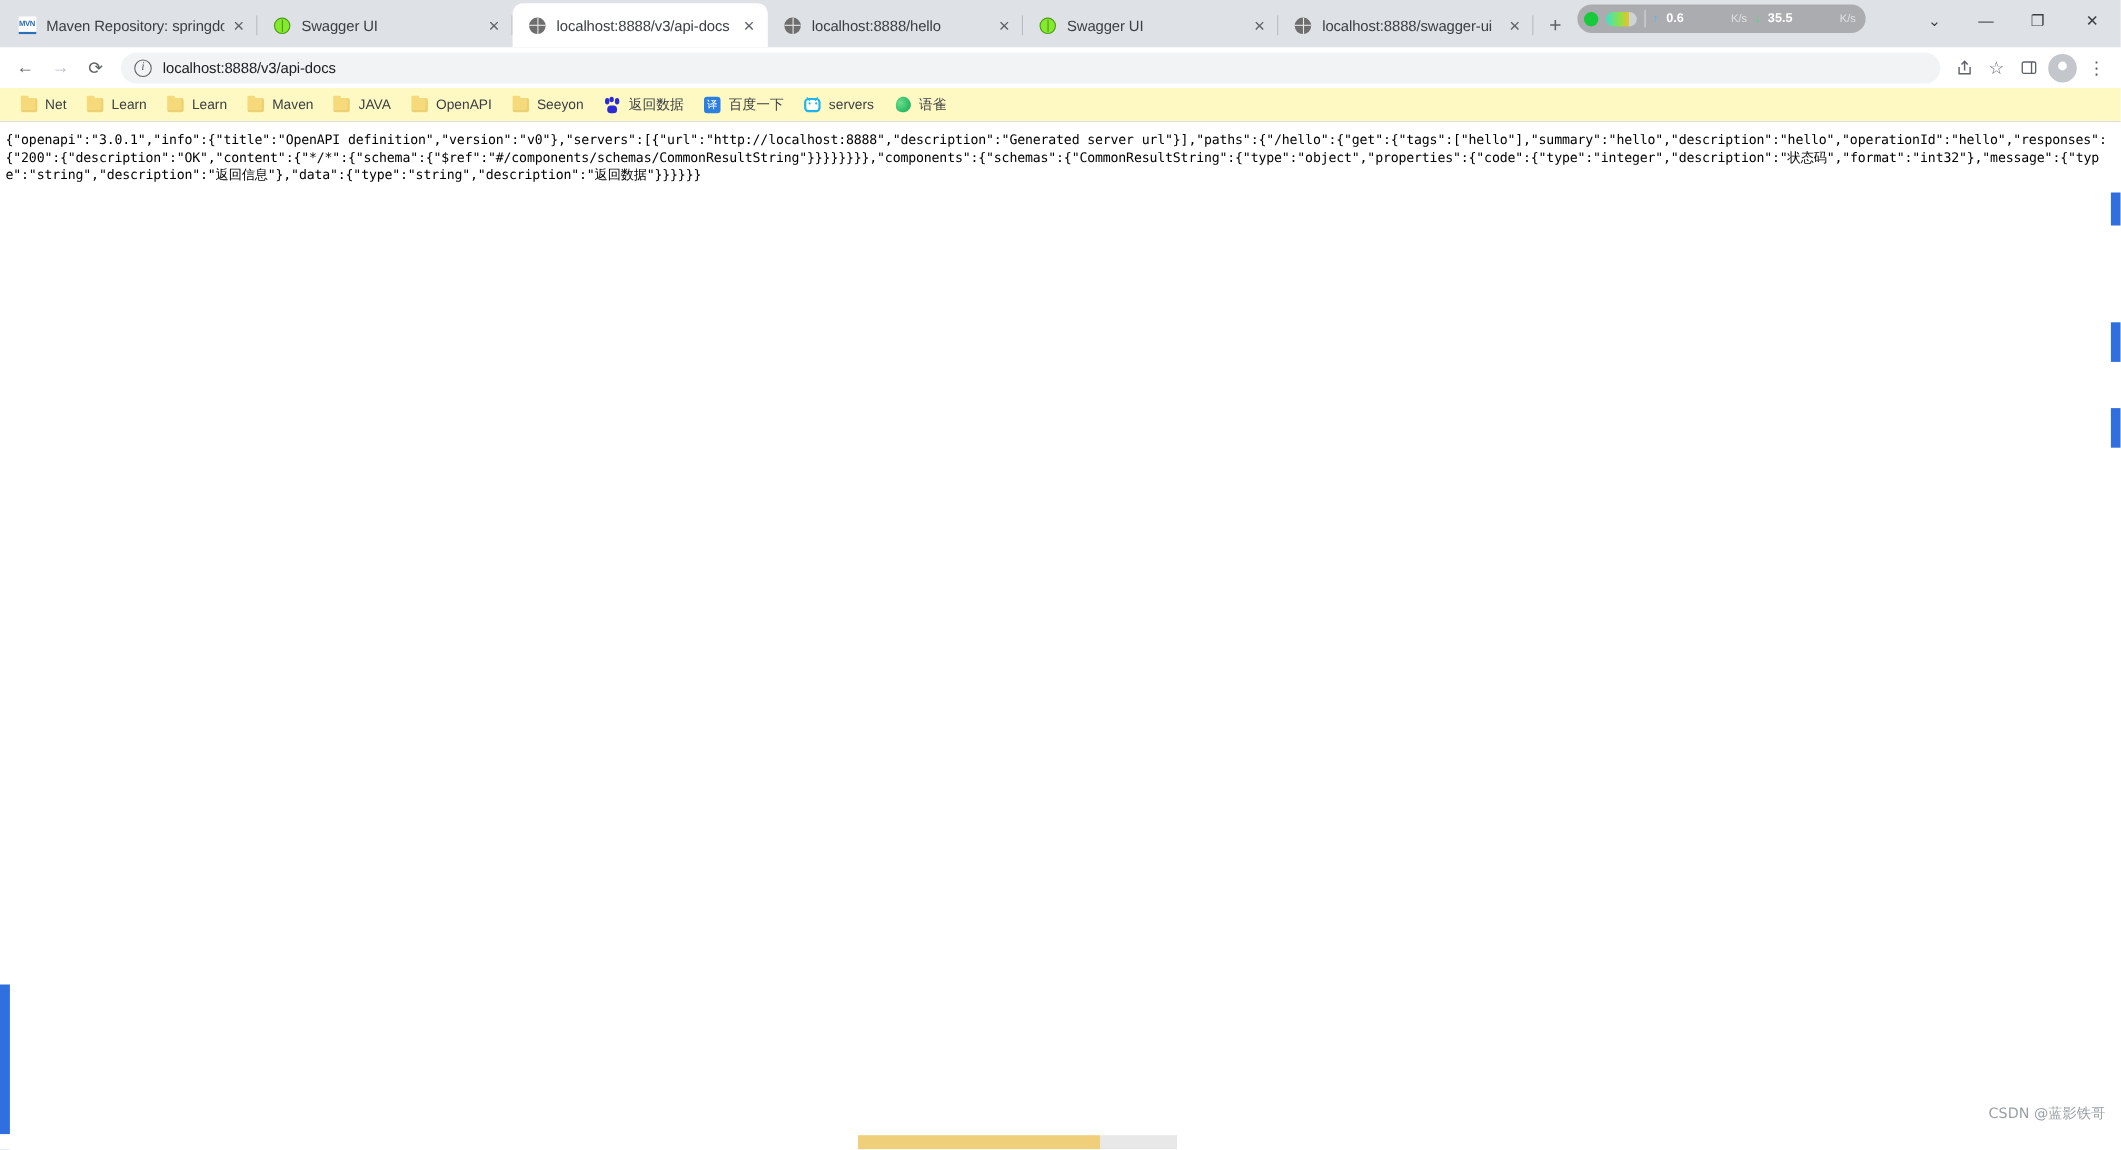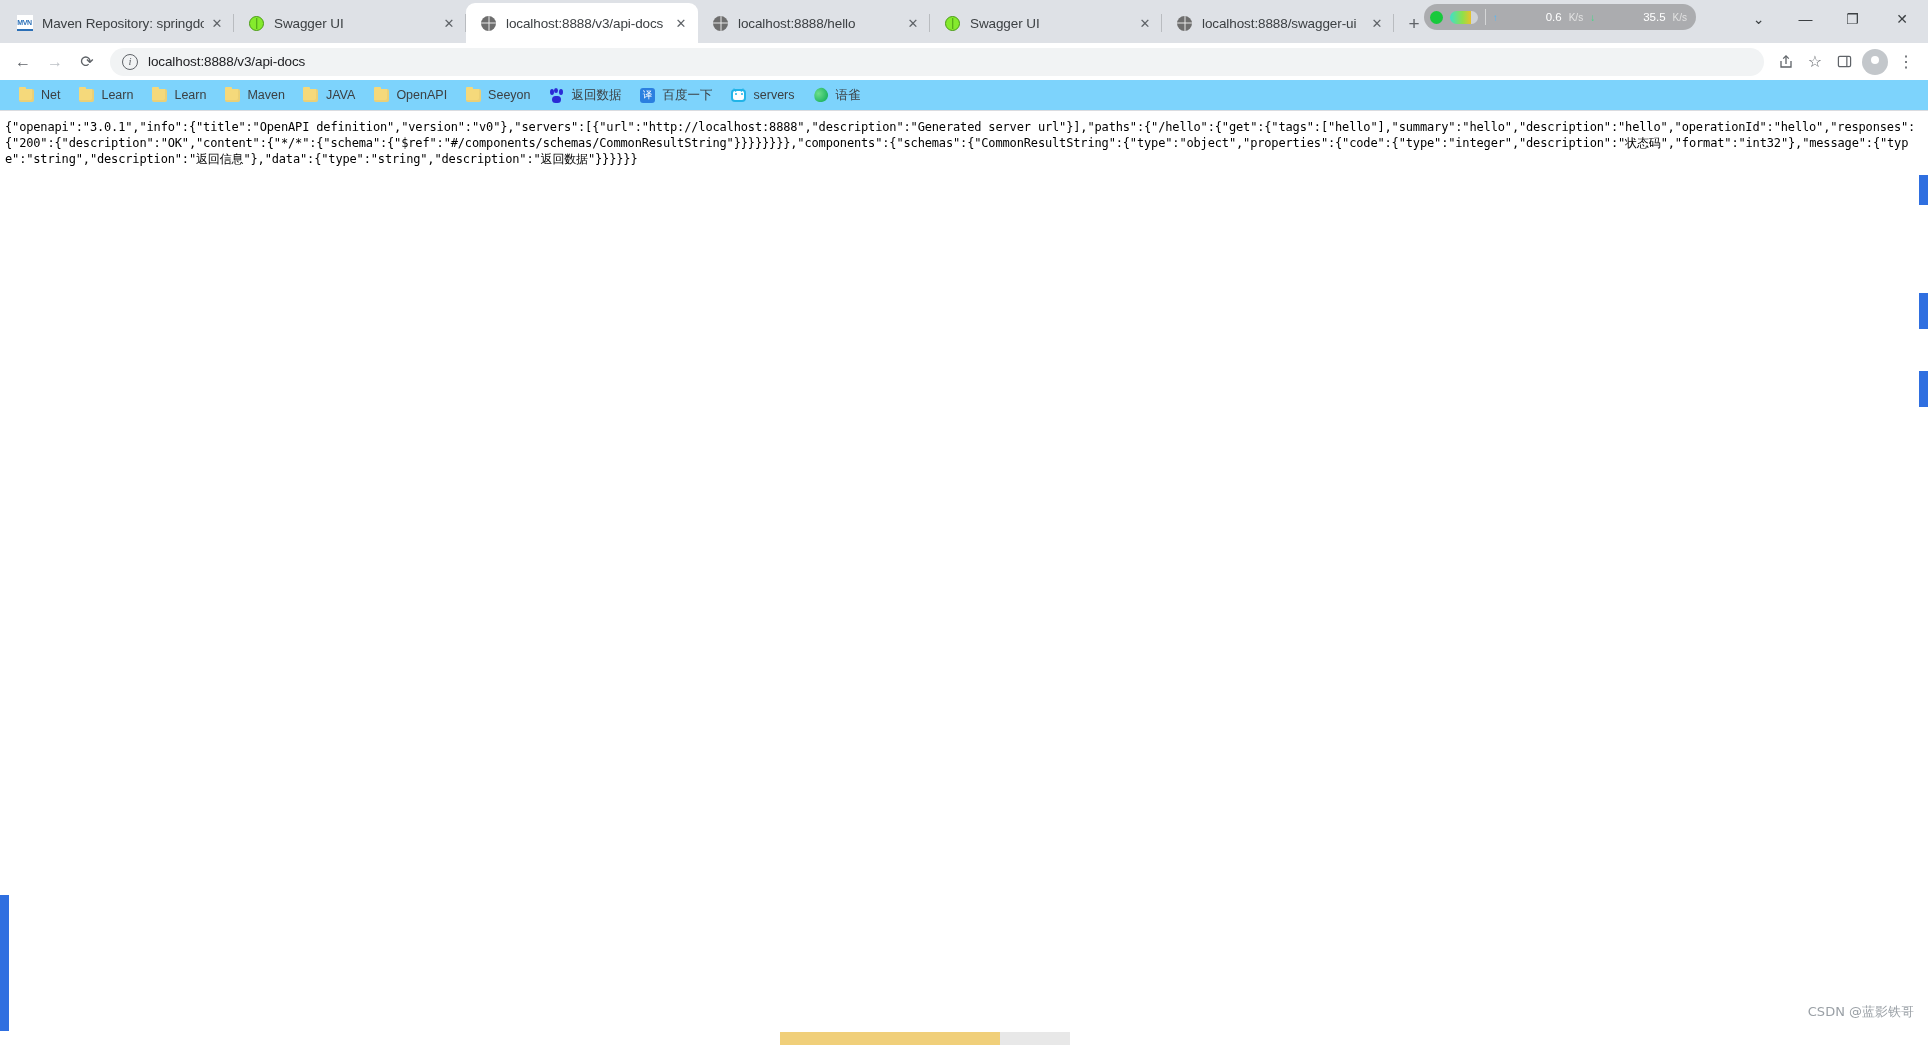--- a/index.html
+++ b/index.html
@@ -118,22 +118,22 @@
     padding: 0 9px 0 6px;
     gap: 7px;
   }
   .ns-dot { width:13px;height:13px;border-radius:50%;background:#18c93c; }
   .ns-pill {
     width:28px;height:13px;border-radius:7px;
     background:linear-gradient(90deg,#3fe0c8 0%, #8fe04a 45%, #e8c22a 75%, #cfd3d6 76%, #cfd3d6 100%);
   }
   .ns-divider { width:1px;height:16px;background:rgba(255,255,255,0.5); }
   .ns-txt { font-size:11.5px; color:#ffffff; white-space:nowrap; }
-  .ns-num { font-weight:normal; color:#ffffff;margin-left:41px; }
-  .ns-unit { color:#e2e2e2; font-size:10px; }
+  .ns-num { font-weight:bold; color:#ffffff; }
+  .ns-unit { color:#e2e2e2; font-size:10px;margin-left:36px; }
   .ns-arrow-up { color:#4db8ff; font-size:10px; }
   .ns-arrow-dn { color:#3ddc84; font-size:10px; }
 
   .wincontrols {
     position:absolute; right:0; top:0; height:38px;
     display:flex; align-items:center;
   }
   .wc {
     width:47px;height:38px;display:flex;align-items:center;justify-content:center;
     color:#3c4043; font-size:14px;
@@ -199,21 +199,21 @@
   .avatar-head { width:8px;height:8px;border-radius:50%;background:#fff; position:relative; top:-2px;}
   .avatar-body {
     position:absolute; width:15px;height:8px;border-radius:8px 8px 0 0;background:#fff;
     bottom:4px;
   }
 
   
   .bookmarks {
     height: 31px;
     flex: 0 0 31px;
-    background:#7dd3fc;
+    background:#fef9c3;
     display:flex;
     align-items:center;
     padding: 0 10px;
     gap: 2px;
     border-bottom: 1px solid #dadce0;
   }
   .bm {
     display:flex;align-items:center;
     gap: 7px;
     padding: 4px 8px;

